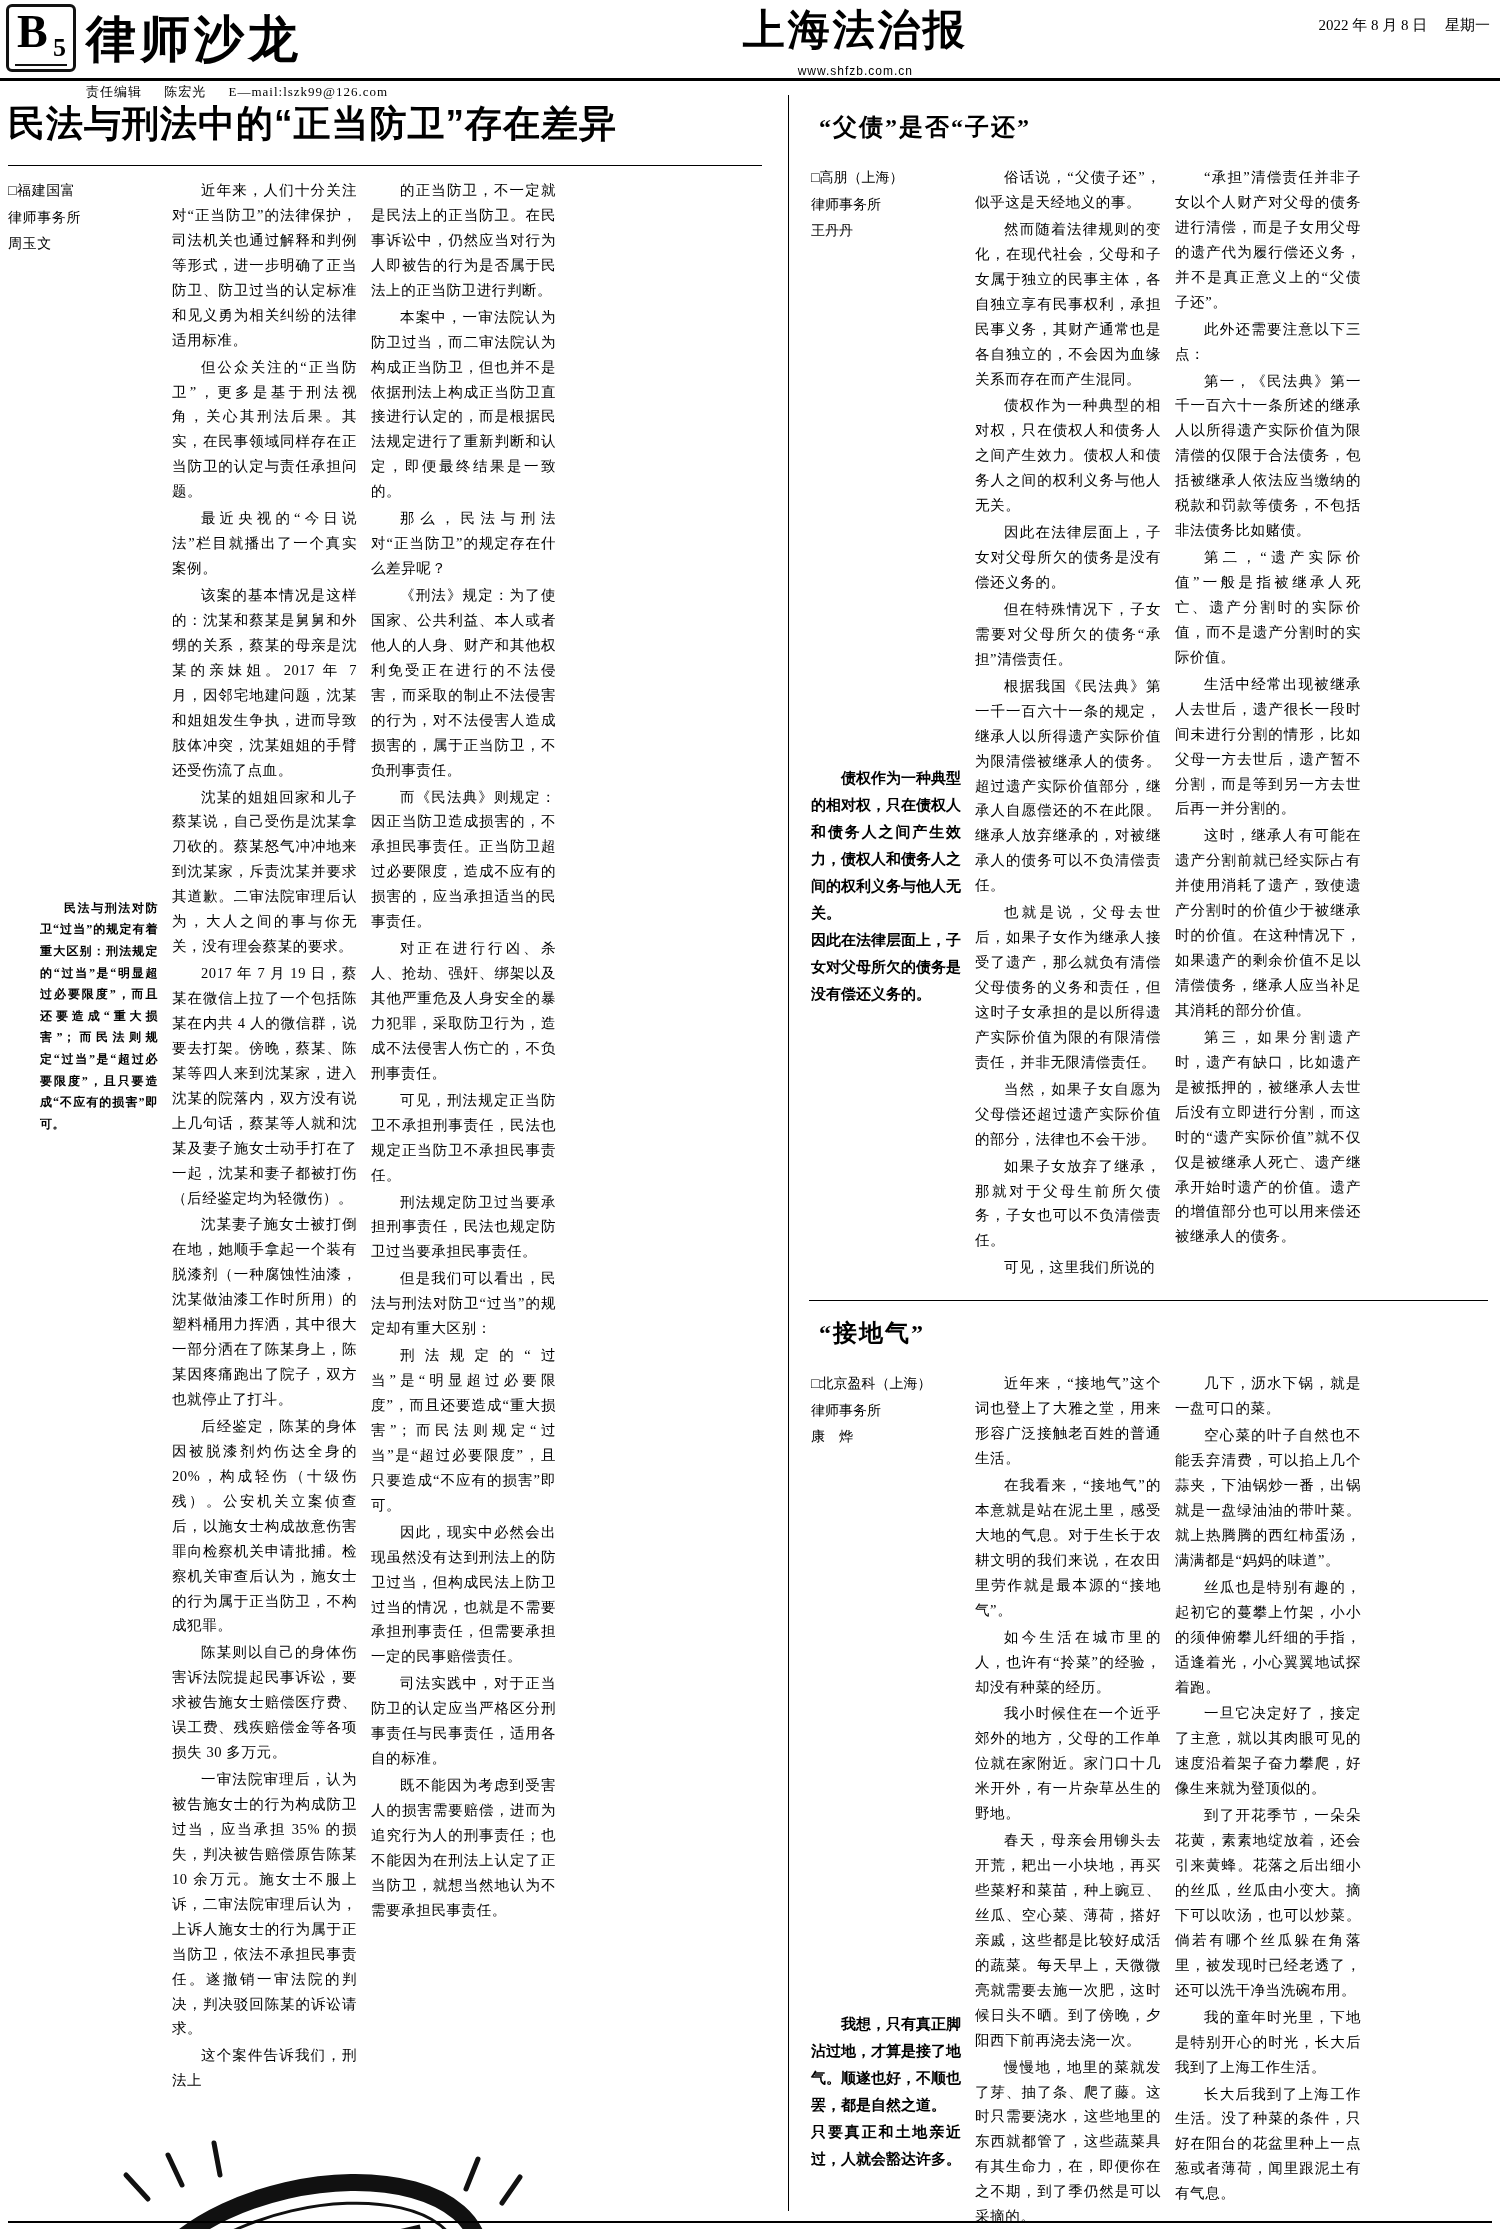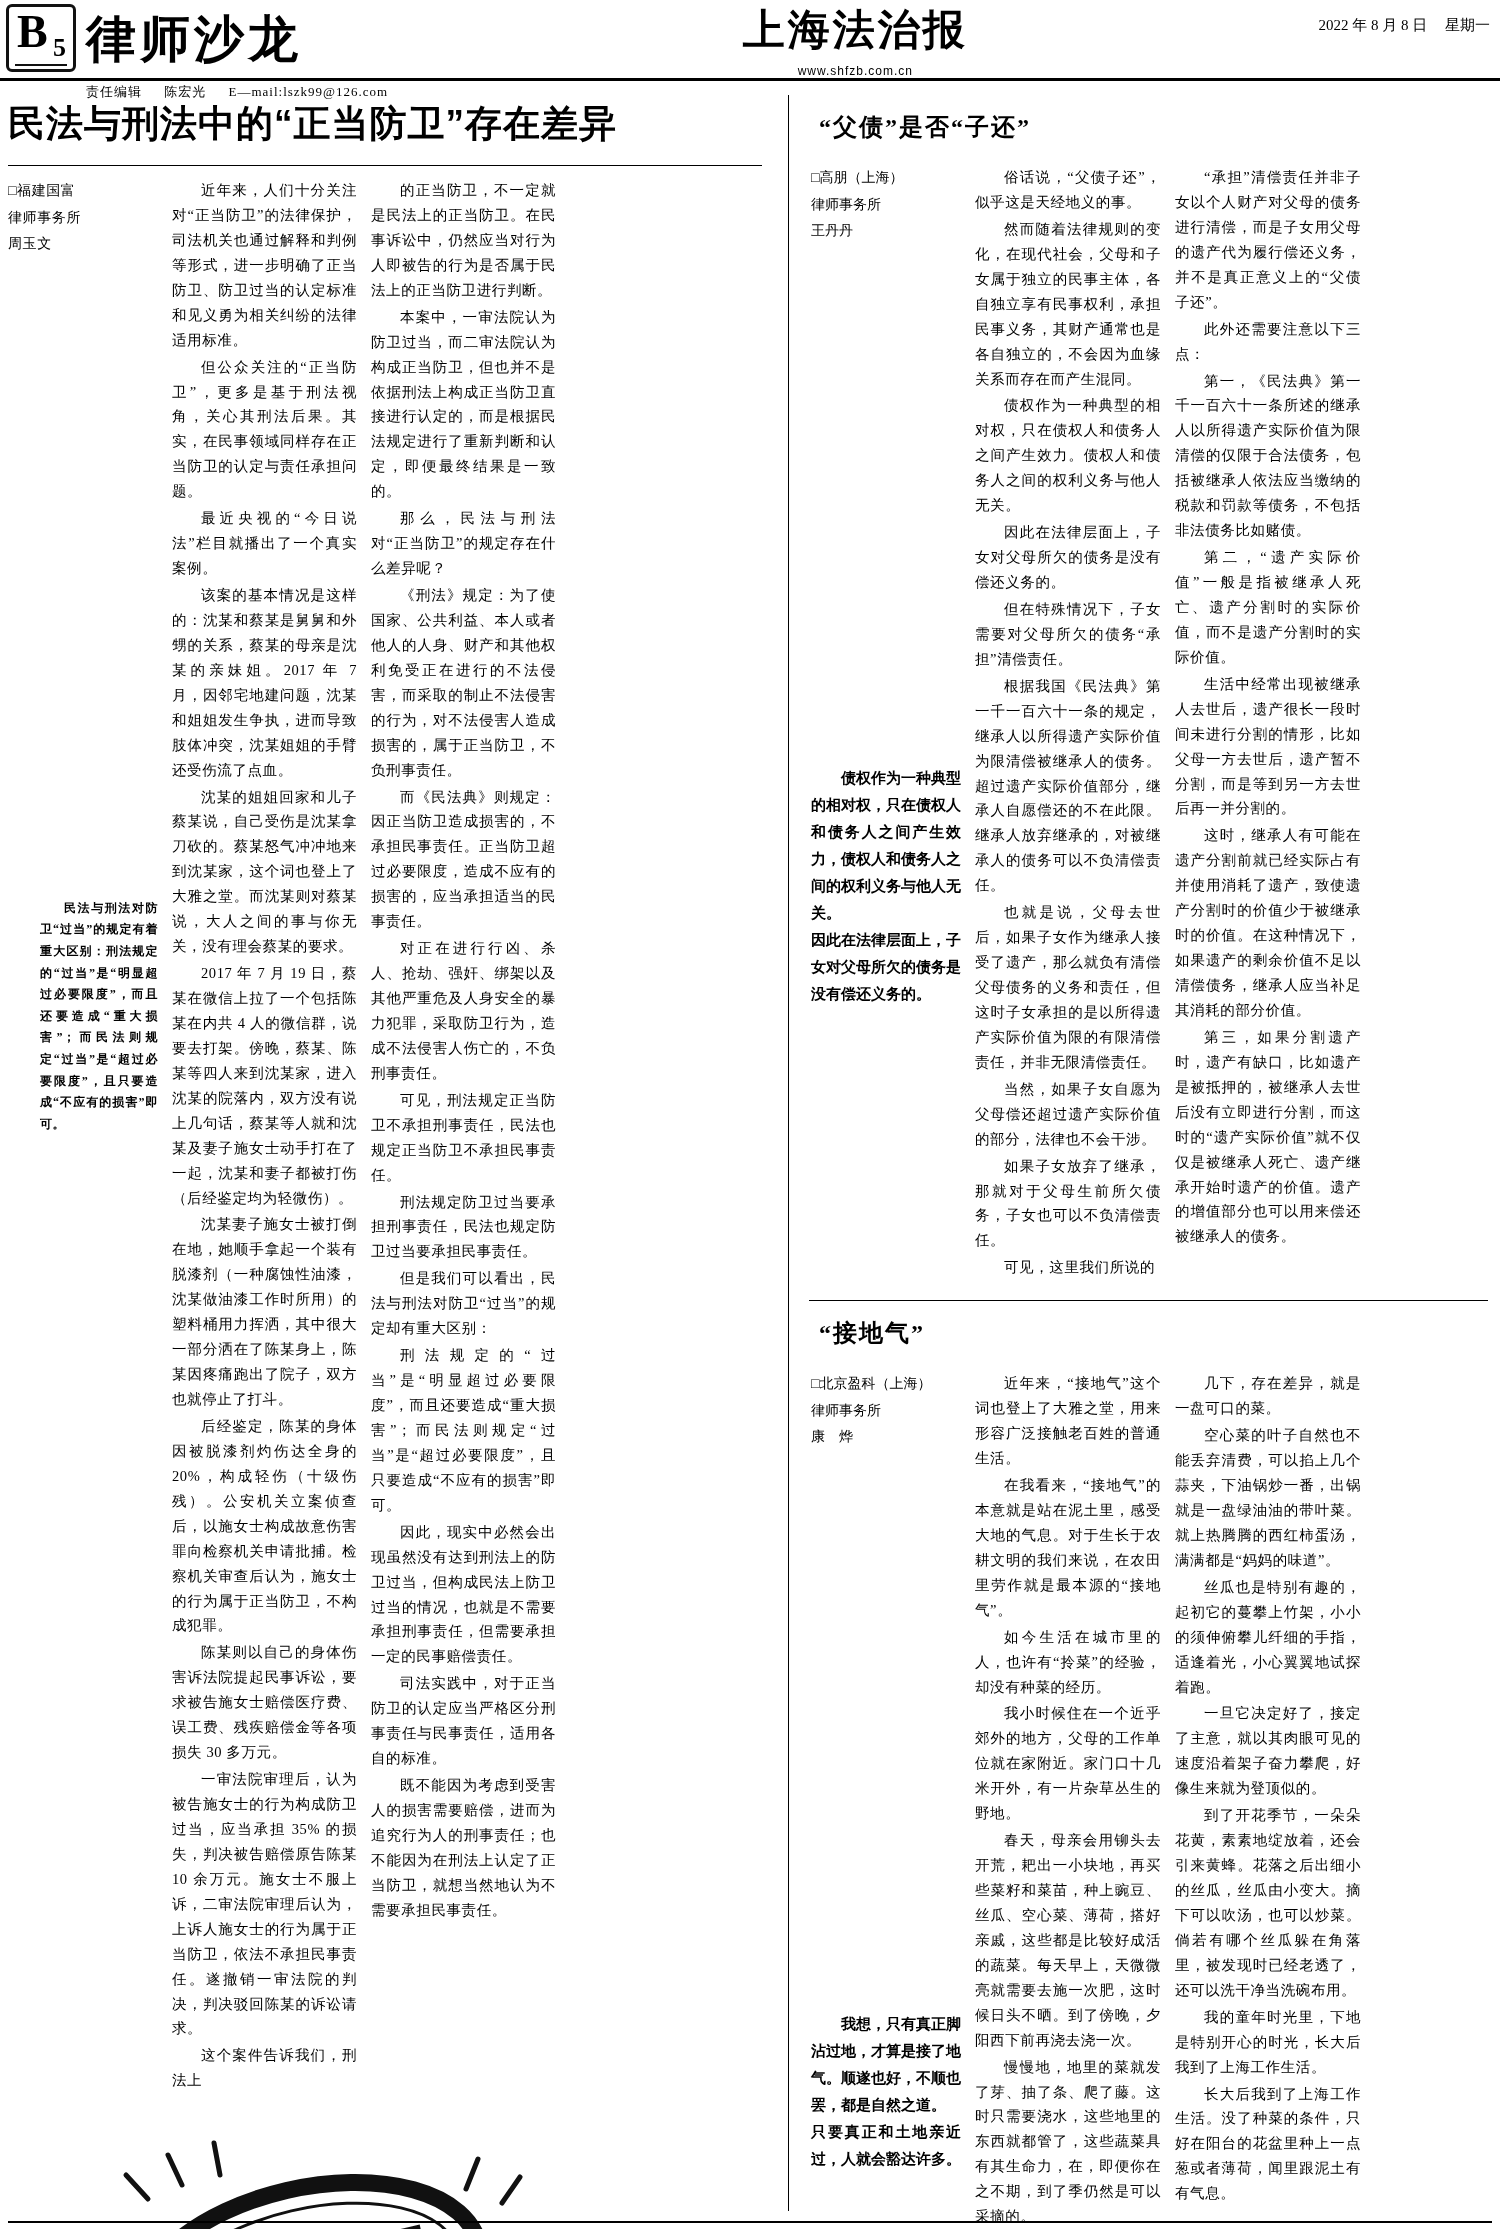--- a/index.html
+++ b/index.html
@@ -284,21 +284,21 @@
           <div class="pullquote" style="margin-top:640px">
             <p>民法与刑法对防卫“过当”的规定有着重大区别：刑法规定的“过当”是“明显超过必要限度”，而且还要造成“重大损害”；而民法则规定“过当”是“超过必要限度”，且只要造成“不应有的损害”即可。</p>
           </div>
         </div>
 
         <div class="artcol col-b">
           <p>近年来，人们十分关注对“正当防卫”的法律保护，司法机关也通过解释和判例等形式，进一步明确了正当防卫、防卫过当的认定标准和见义勇为相关纠纷的法律适用标准。</p>
           <p>但公众关注的“正当防卫”，更多是基于刑法视角，关心其刑法后果。其实，在民事领域同样存在正当防卫的认定与责任承担问题。</p>
           <p>最近央视的“今日说法”栏目就播出了一个真实案例。</p>
           <p>该案的基本情况是这样的：沈某和蔡某是舅舅和外甥的关系，蔡某的母亲是沈某的亲妹姐。2017 年 7 月，因邻宅地建问题，沈某和姐姐发生争执，进而导致肢体冲突，沈某姐姐的手臂还受伤流了点血。</p>
-          <p>沈某的姐姐回家和儿子蔡某说，自己受伤是沈某拿刀砍的。蔡某怒气冲冲地来到沈某家，这个词也登上了大雅之堂。而沈某则对蔡某说，大人之间的事与你无关，没有理会蔡某的要求。</p>
+          <p>沈某的姐姐回家和儿子蔡某说，自己受伤是沈某拿刀砍的。蔡某怒气冲冲地来到沈某家，斥责沈某并要求其道歉。二审法院审理后认为，大人之间的事与你无关，没有理会蔡某的要求。</p>
           <p>2017 年 7 月 19 日，蔡某在微信上拉了一个包括陈某在内共 4 人的微信群，说要去打架。傍晚，蔡某、陈某等四人来到沈某家，进入沈某的院落内，双方没有说上几句话，蔡某等人就和沈某及妻子施女士动手打在了一起，沈某和妻子都被打伤（后经鉴定均为轻微伤）。</p>
           <p>沈某妻子施女士被打倒在地，她顺手拿起一个装有脱漆剂（一种腐蚀性油漆，沈某做油漆工作时所用）的塑料桶用力挥洒，其中很大一部分洒在了陈某身上，陈某因疼痛跑出了院子，双方也就停止了打斗。</p>
           <p>后经鉴定，陈某的身体因被脱漆剂灼伤达全身的 20%，构成轻伤（十级伤残）。公安机关立案侦查后，以施女士构成故意伤害罪向检察机关申请批捕。检察机关审查后认为，施女士的行为属于正当防卫，不构成犯罪。</p>
           <p>陈某则以自己的身体伤害诉法院提起民事诉讼，要求被告施女士赔偿医疗费、误工费、残疾赔偿金等各项损失 30 多万元。</p>
           <p>一审法院审理后，认为被告施女士的行为构成防卫过当，应当承担 35% 的损失，判决被告赔偿原告陈某 10 余万元。施女士不服上诉，二审法院审理后认为，上诉人施女士的行为属于正当防卫，依法不承担民事责任。遂撤销一审法院的判决，判决驳回陈某的诉讼请求。</p>
           <p>这个案件告诉我们，刑法上</p>
         </div>
 
         <div class="artcol col-c">
           <p>的正当防卫，不一定就是民法上的正当防卫。在民事诉讼中，仍然应当对行为人即被告的行为是否属于民法上的正当防卫进行判断。</p>
@@ -413,21 +413,21 @@
           <div class="r-col">
             <p>近年来，“接地气”这个词也登上了大雅之堂，用来形容广泛接触老百姓的普通生活。</p>
             <p>在我看来，“接地气”的本意就是站在泥土里，感受大地的气息。对于生长于农耕文明的我们来说，在农田里劳作就是最本源的“接地气”。</p>
             <p>如今生活在城市里的人，也许有“拎菜”的经验，却没有种菜的经历。</p>
             <p>我小时候住在一个近乎郊外的地方，父母的工作单位就在家附近。家门口十几米开外，有一片杂草丛生的野地。</p>
             <p>春天，母亲会用铆头去开荒，耙出一小块地，再买些菜籽和菜苗，种上豌豆、丝瓜、空心菜、薄荷，搭好亲戚，这些都是比较好成活的蔬菜。每天早上，天微微亮就需要去施一次肥，这时候日头不晒。到了傍晚，夕阳西下前再浇去浇一次。</p>
             <p>慢慢地，地里的菜就发了芽、抽了条、爬了藤。这时只需要浇水，这些地里的东西就都管了，这些蔬菜具有其生命力，在，即便你在之不期，到了季仍然是可以采摘的。</p>
 
           </div>
           <div class="r-col">
-            <p>几下，存在差异，就是一盘可口的菜。</p>
+            <p>几下，沥水下锅，就是一盘可口的菜。</p>
             <p>空心菜的叶子自然也不能丢弃清费，可以掐上几个蒜夹，下油锅炒一番，出锅就是一盘绿油油的带叶菜。就上热腾腾的西红柿蛋汤，满满都是“妈妈的味道”。</p>
             <p>丝瓜也是特别有趣的，起初它的蔓攀上竹架，小小的须伸俯攀儿纤细的手指，适逢着光，小心翼翼地试探着跑。</p>
             <p>一旦它决定好了，接定了主意，就以其肉眼可见的速度沿着架子奋力攀爬，好像生来就为登顶似的。</p>
             <p>到了开花季节，一朵朵花黄，素素地绽放着，还会引来黄蜂。花落之后出细小的丝瓜，丝瓜由小变大。摘下可以吹汤，也可以炒菜。倘若有哪个丝瓜躲在角落里，被发现时已经老透了，还可以洗干净当洗碗布用。</p>
             <p>我的童年时光里，下地是特别开心的时光，长大后我到了上海工作生活。</p>
             <p>长大后我到了上海工作生活。没了种菜的条件，只好在阳台的花盆里种上一点葱或者薄荷，闻里跟泥土有有气息。</p>
 
           </div>
         </div>
       </div>

